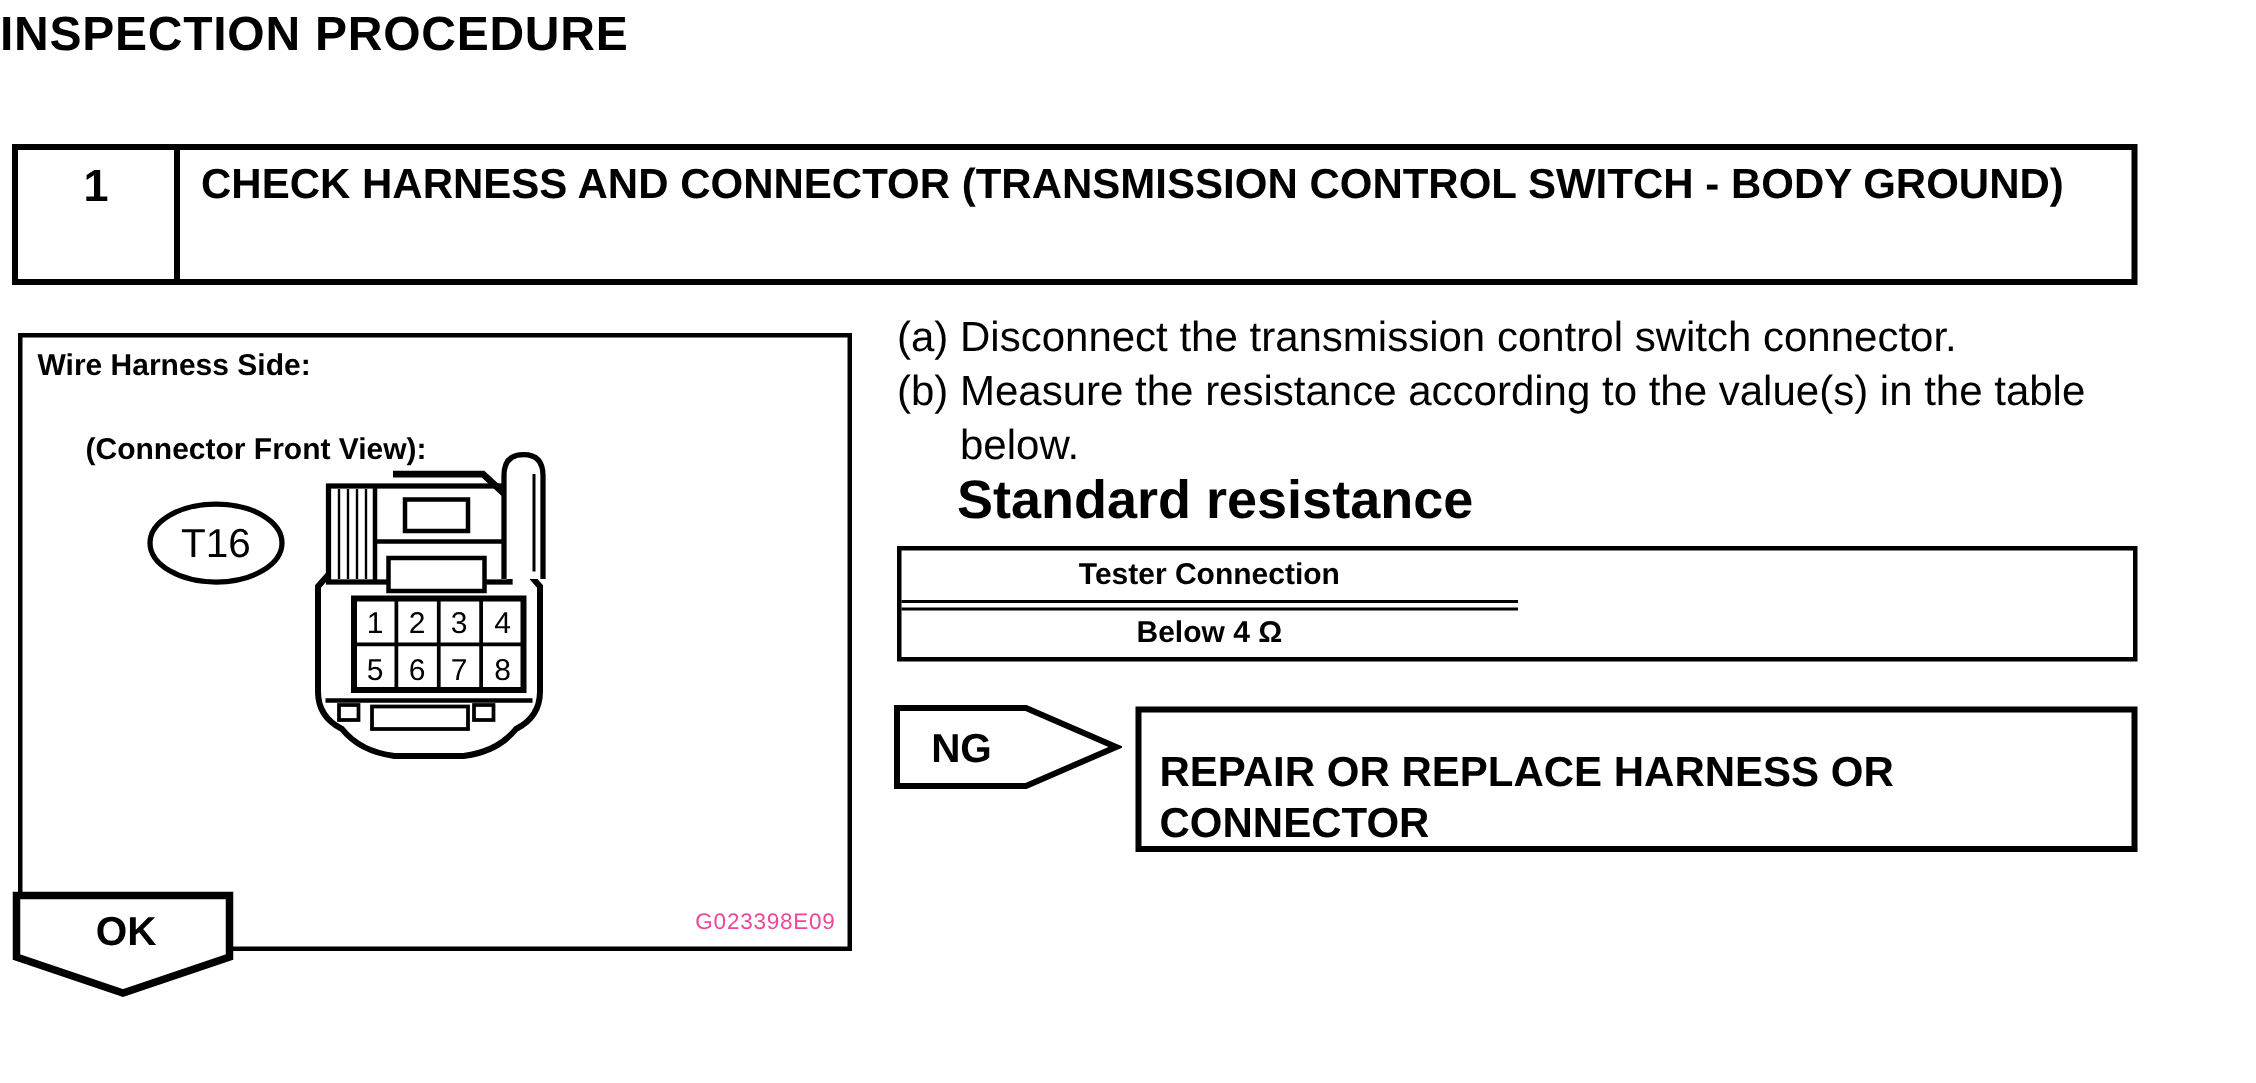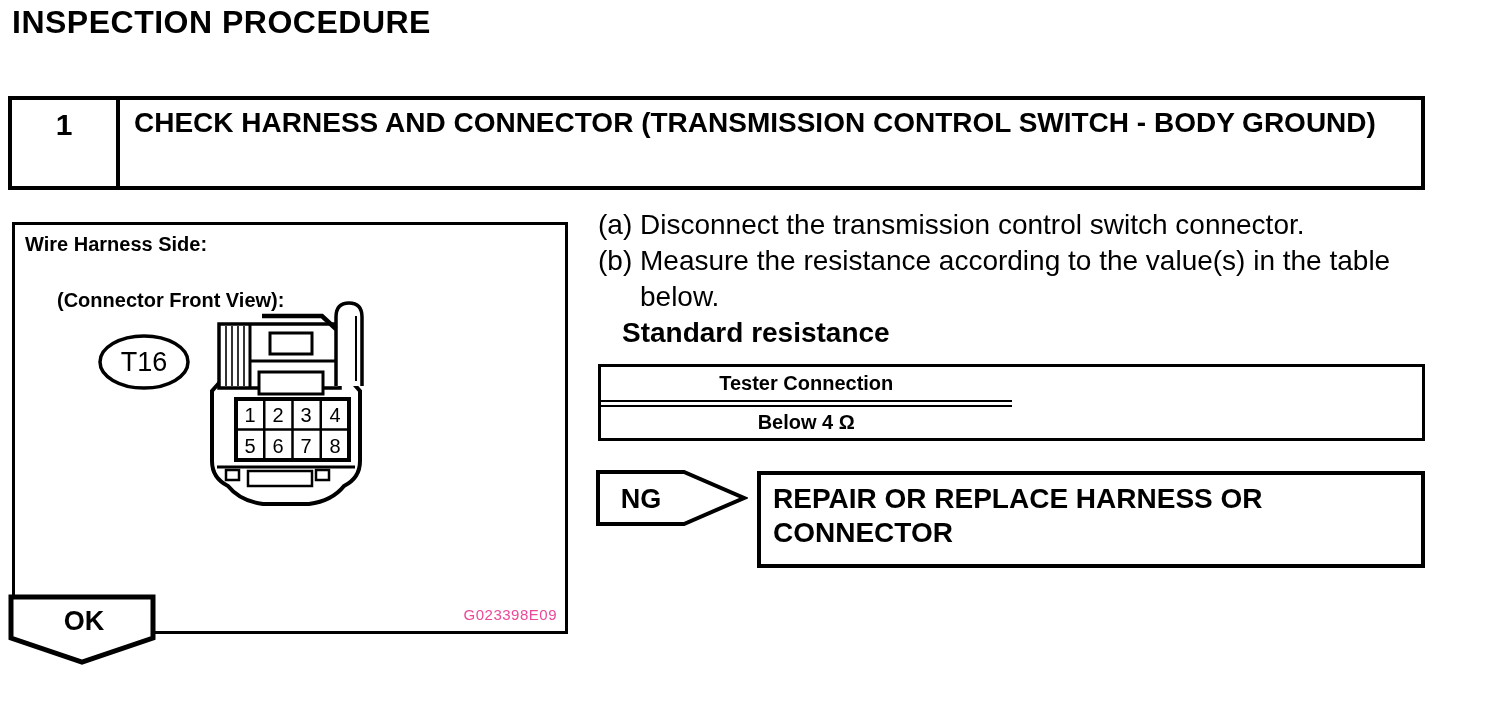--- a/index.html
+++ b/index.html
@@ -8,21 +8,21 @@
     font-family: "Liberation Sans", sans-serif;
     color: #000;
     width: 1504px;
     height: 722px;
     position: relative;
     overflow: hidden;
   }
   .abs { position: absolute; }
 
   .page-title {
-    left: 12px; top: 4px;
+    left: 0; top: 4px;
     font-size: 32px; font-weight: bold; letter-spacing: 0.5px;
   }
 
   
   .step-box {
     left: 8px; top: 96px; width: 1417px; height: 94px;
     border: 4px solid #000;
     display: flex; align-items: stretch;
   }
   .step-number {
@@ -44,21 +44,21 @@
   .fig-label-1 { left: 10px; top: 8px; }
   .fig-label-2 { left: 10px; top: 64px; margin-left: 32px; }
   .fig-footer-left { left: 6px; bottom: 2px; font-size: 22px; }
   .fig-id { right: 8px; bottom: 8px; font-size: 15px; color: #ec4899; letter-spacing: 0.5px; }
 
   
   .instructions { left: 598px; top: 207px; width: 832px; }
   .instr-row { display: flex; font-size: 28px; line-height: 36px; }
   .instr-label { width: 42px; flex: 0 0 42px; }
   .instr-text { width: 780px; }
-  .std-heading { margin-left: 24px; font-size: 28px; font-weight: bold; line-height: 36px; }
+  .std-heading { margin-left: 40px; font-size: 36px; font-weight: bold; line-height: 36px; }
 
   
   .res-table {
     left: 598px; top: 364px; width: 827px;
     border: 3px solid #000;
   }
   .res-row { display: flex; align-items: flex-end; }
   .res-row.header .res-cell {
     height: 40px;
     border-bottom: 7px double #000;
@@ -73,21 +73,21 @@
 
   
   .ng-shape { left: 596px; top: 470px; }
   .ok-shape { left: 8px; top: 594px; }
   .flow-text { font-family: "Liberation Sans", sans-serif; font-weight: bold; }
 
   
   .repair-box {
     left: 757px; top: 471px; width: 668px; height: 97px;
     border: 4px solid #000;
-    padding: 7px 10px 0 12px;
+    padding: 23px 10px 0 12px;
     font-size: 28px; font-weight: bold; line-height: 34px;
   }
 
   svg { display: block; }
   .pin-num { font-family: "Liberation Sans", sans-serif; font-size: 20px; }
 </style>
 </head>
 <body>
 
 <div class="abs page-title">INSPECTION PROCEDURE</div>

